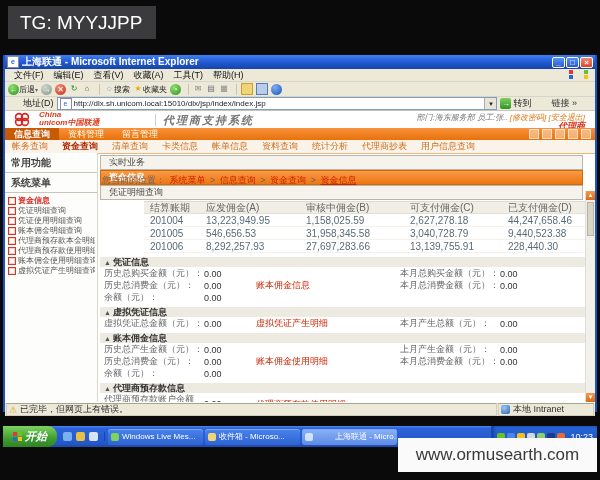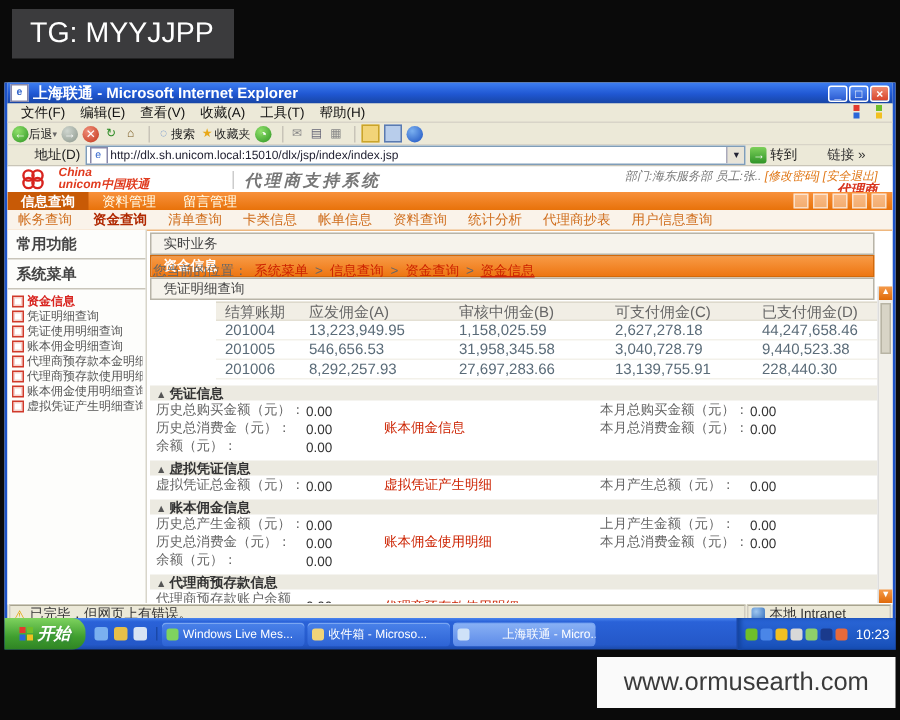--- a/index.html
+++ b/index.html
@@ -113,21 +113,21 @@
   .statusbar{height:13px;background:#ece9d8;border-top:1px solid #fff;display:flex;align-items:center;
              font-size:9px;color:#333;}
   .stl{flex:1;display:flex;align-items:center;border:1px solid #d0ccc0;border-top-color:#a8a48f;height:11px;
        margin:0 1px;padding-left:2px;}
   .warn{color:#e0a000;font-size:9px;margin-right:3px;}
   .str{width:92px;display:flex;align-items:center;border:1px solid #d0ccc0;border-top-color:#a8a48f;
        height:11px;margin-right:1px;padding-left:2px;}
   .neticon{width:9px;height:9px;background:radial-gradient(circle at 35% 30%,#9ec7f0,#2a66b8);border-radius:2px;margin-right:3px;}
 
   
-  .taskbar{position:absolute;left:3px;top:412px;width:594px;height:21px;
+  .taskbar{position:absolute;left:3px;top:426px;width:594px;height:21px;
            background:linear-gradient(180deg,#4a85ef 0%,#2a62d8 12%,#2458c8 85%,#1a48a8 100%);display:flex;align-items:center;}
   .startbtn{height:21px;width:54px;border-radius:0 9px 9px 0;display:flex;align-items:center;justify-content:center;
             background:linear-gradient(180deg,#7fd35f 0%,#3f9e2f 60%,#2f8424 100%);color:#fff;font-size:11px;
             font-weight:bold;font-style:italic;text-shadow:1px 1px 1px #2663;}
   .startbtn .flag{margin-right:3px;}
   .qlaunch{display:flex;align-items:center;padding:0 4px;border-right:1px solid #1a48a8;}
   .qlaunch i{width:9px;height:9px;border-radius:2px;margin:0 2px;display:inline-block;}
   .taskbtns{flex:1;display:flex;align-items:center;padding-left:3px;overflow:hidden;}
   .tkb{width:89px;height:16px;margin-right:2px;border-radius:3px;display:flex;align-items:center;
        background:linear-gradient(180deg,#4a82ea,#2d63d4);box-shadow:inset 0 1px 0 #7aa6f2;

